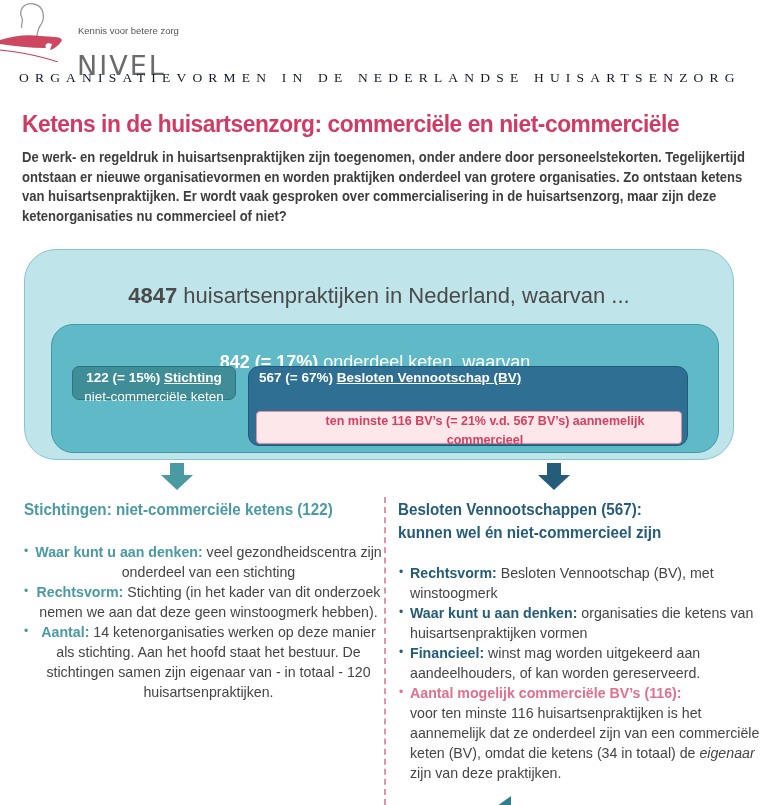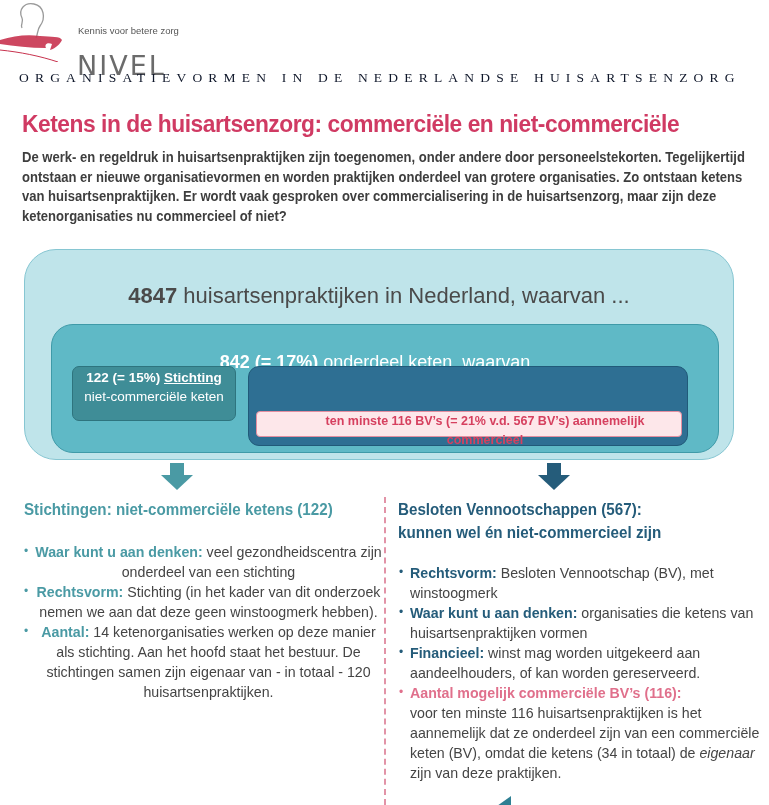--- a/index.html
+++ b/index.html
@@ -18,26 +18,26 @@
   .intro { position: absolute; left: 22px; top: 148px; width: 740px; font-size: 14.2px; line-height: 19.5px; font-weight: bold; color: #3e3e3e; transform: scaleX(0.92); transform-origin: left; width: 800px; }
 
   .outer-box { position: absolute; left: 24px; top: 249px; width: 710px; height: 211px; background: #bfe4ea; border: 1px solid #86c6d2; border-radius: 32px; }
   .outer-title { position: absolute; left: 0; right: 0; top: 17px; text-align: center; font-size: 22px; color: #4a4a4a; margin-top: 16px; }
   .outer-title b { font-weight: bold; }
 
   .mid-box { position: absolute; left: 26px; top: 74px; width: 668px; height: 129px; background: #5fb9c6; border: 1px solid #3f9aa8; border-radius: 22px; }
   .mid-title { position: absolute; left: 0; right: 0; top: 10px; text-align: center; font-size: 18px; color: #ffffff; margin-top: 17px; }
   .mid-title b { font-weight: bold; }
 
-  .stichting-box { position: absolute; left: 20px; top: 41px; width: 164px; height: 55px; background: #3f8d97; border: 1px solid #2e747e; border-radius: 7px; color: #fff; text-align: center; font-size: 13.5px; line-height: 19px; padding-top: 1px; }
+  .stichting-box { position: absolute; left: 20px; top: 41px; width: 164px; height: 34px; background: #3f8d97; border: 1px solid #2e747e; border-radius: 7px; color: #fff; text-align: center; font-size: 13.5px; line-height: 19px; padding-top: 1px; }
   .stichting-box b, .bv-box b { font-weight: bold; }
   .u { text-decoration: underline; }
 
   .bv-box { position: absolute; left: 196px; top: 41px; width: 440px; height: 80px; background: #2e6f93; border: 1px solid #215a79; border-radius: 11px; color: #fff; font-size: 13.5px; line-height: 19px; padding: 1px 0 0 10px; }
-  .bv-pill { position: absolute; left: 7px; top: 44px; width: 426px; height: 26px; background: #fde7ea; border: 1px solid #e48ea0; border-radius: 4px; color: #d6405f; font-size: 12.5px; font-weight: bold; text-align: center; line-height: 19px; padding-left: 32px; }
+  .bv-pill { position: absolute; left: 7px; top: 44px; width: 426px; height: 33px; background: #fde7ea; border: 1px solid #e48ea0; border-radius: 4px; color: #d6405f; font-size: 12.5px; font-weight: bold; text-align: center; line-height: 19px; padding-left: 32px; }
 
   .arrow { position: absolute; width: 0; height: 0; }
   .arrow-stem { position: absolute; }
   .arrow-left .arrow-stem { left: 170px; top: 463px; width: 14px; height: 12px; background: #4a9aa4; }
   .arrow-left .arrow-head { left: 161px; top: 475px; border-left: 16px solid transparent; border-right: 16px solid transparent; border-top: 15px solid #4a9aa4; }
   .arrow-right .arrow-stem { left: 547px; top: 463px; width: 14px; height: 12px; background: #255c7a; }
   .arrow-right .arrow-head { left: 538px; top: 475px; border-left: 16px solid transparent; border-right: 16px solid transparent; border-top: 15px solid #255c7a; }
 
   .divider { position: absolute; left: 384px; top: 497px; width: 0; height: 308px; border-left: 2px dashed #e293a7; }
 
@@ -90,20 +90,23 @@
     </div>
 
     <div class="stichting-box">
       <div>
         <b>122 (= 15%) </b><b class="u">Stichting</b>
       </div>
       <div>niet-commerciële keten</div>
     </div>
 
     <div class="bv-box">
+      <div>
+        <b>567 (= 67%) </b><b class="u">Besloten Vennootschap (BV)</b>
+      </div>
       <div class="bv-pill">ten minste 116 BV’s (= 21% v.d. 567 BV’s) aannemelijk commercieel</div>
     </div>
   </div>
 </div>
 
 <div class="arrow-left">
   <div class="arrow-stem"></div>
   <div class="arrow arrow-head"></div>
 </div>
 <div class="arrow-right">

